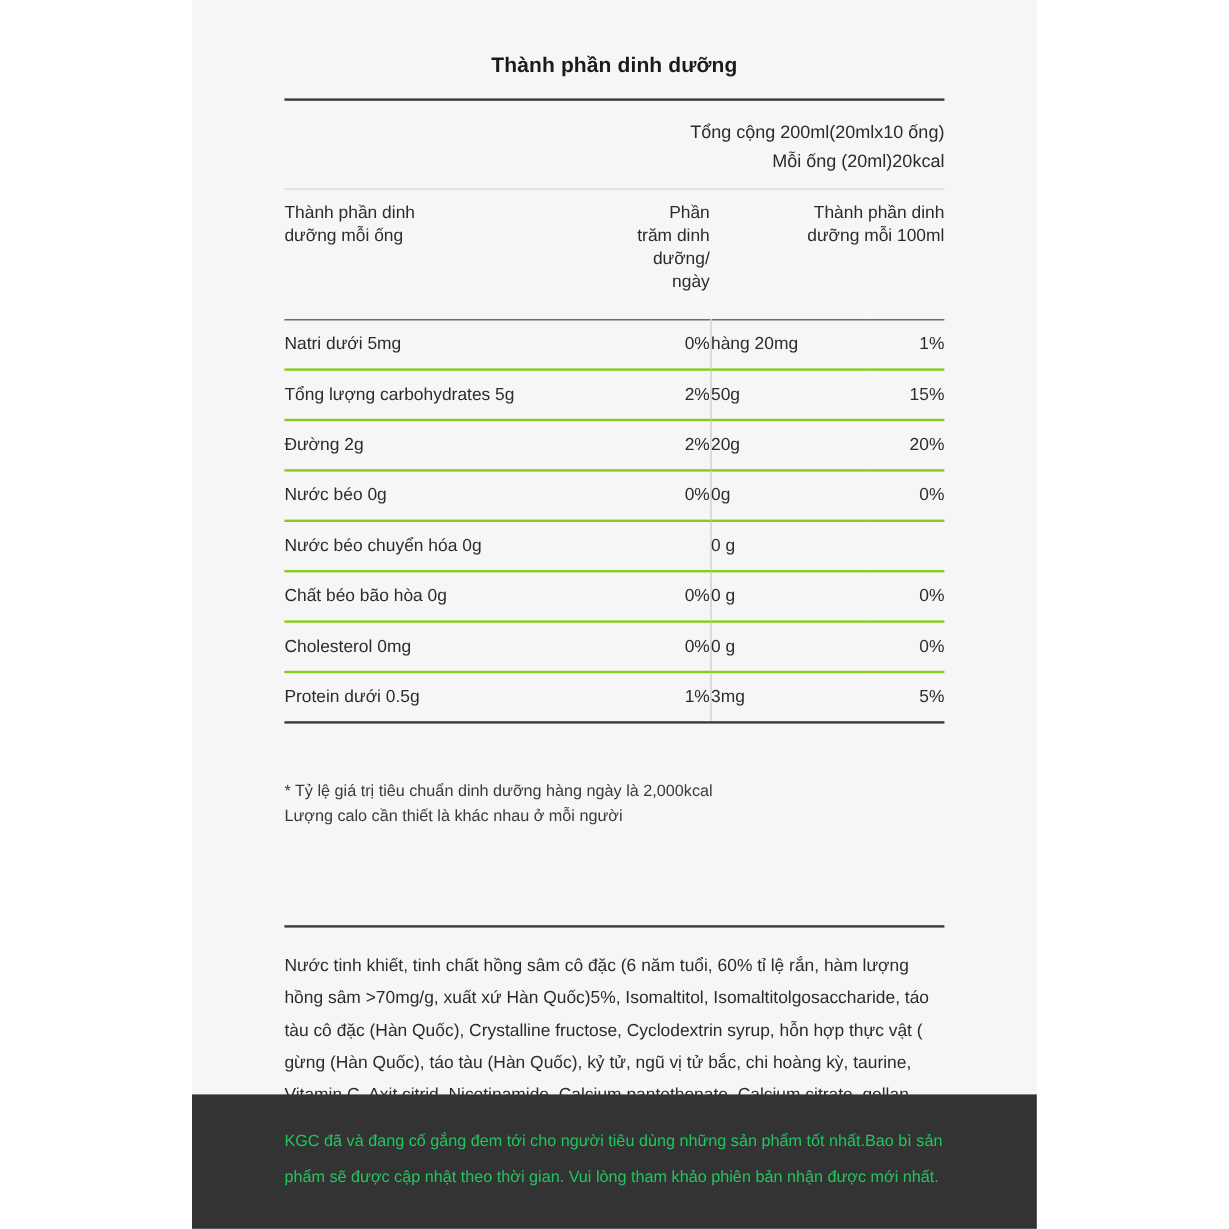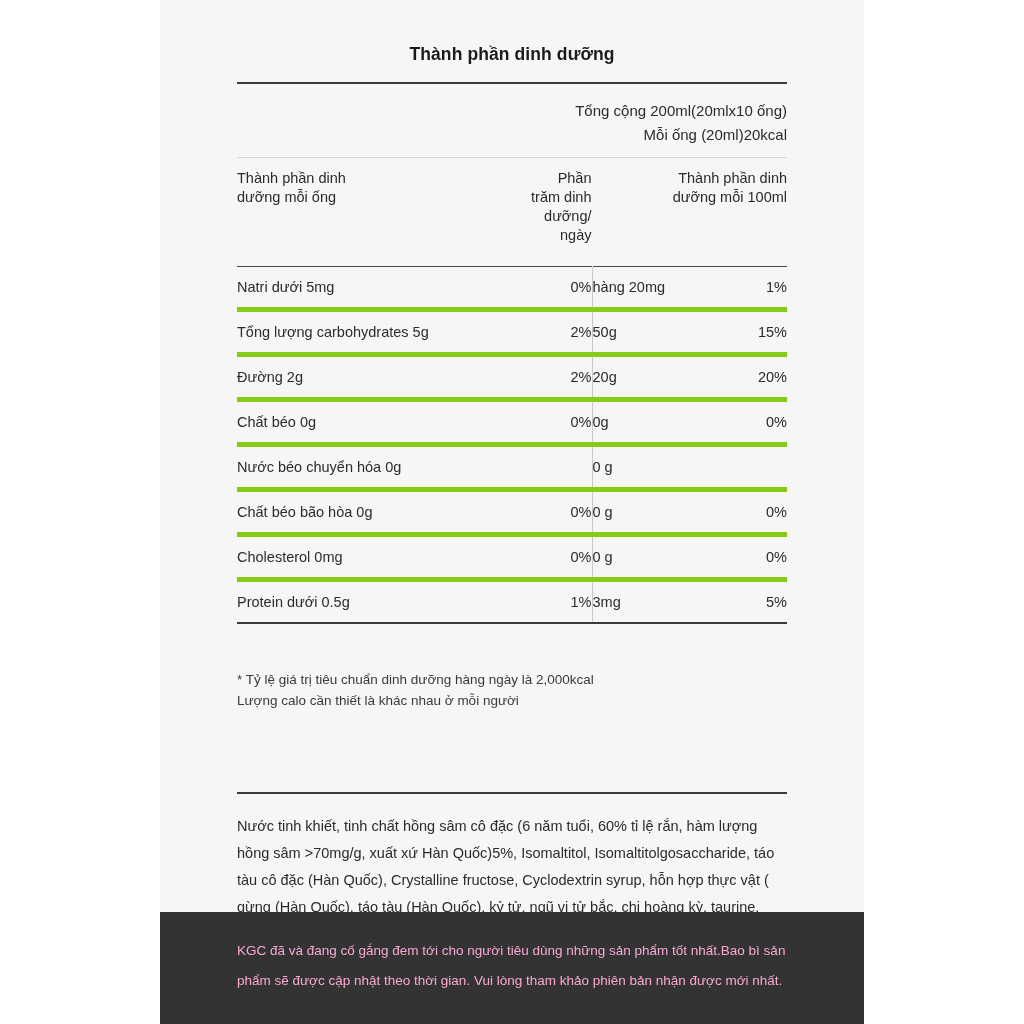--- a/index.html
+++ b/index.html
@@ -90,21 +90,21 @@
     line-height: 19px;
   }
   th.h-left   { text-align: left; }
   th.h-mid    { text-align: right; padding-right: 3px; }
   th.h-right  { text-align: right; padding-right: 9px; }
 
   table.nutri thead tr { border-bottom: 1.5px solid #4a4a4a; }
 
   table.nutri tbody td {
     padding: 11px 0 11px 0;
-    border-bottom: 5px solid #84cc16;
+    border-bottom: 2px solid #84cc16;
     line-height: 18px;
     vertical-align: middle;
   }
   td.name  { text-align: left; padding-left: 3px; }
   td.pct   { text-align: right; padding-right: 4px; }
   td.val   { text-align: left; padding-left: 14px; }
   td.pct2  { text-align: right; padding-right: 10px; }
 
   
   table.nutri thead th.h-right,
@@ -148,21 +148,21 @@
     background: #333333;
     box-sizing: border-box;
   }
   .footer-text {
     position: absolute;
     left: 77px;
     top: 24px;
     width: 570px;
     font-size: 13.5px;
     line-height: 30px;
-    color: #f9a8d4;
+    color: #22c55e;
     text-align: left;
   }
 </style>
 </head>
 <body>
 
 <div class="page">
   <div class="panel">
     <div class="content">
 
@@ -207,21 +207,21 @@
               <td class="val">50g</td>
               <td class="pct2">15%</td>
             </tr>
             <tr>
               <td class="name">Đường 2g</td>
               <td class="pct">2%</td>
               <td class="val">20g</td>
               <td class="pct2">20%</td>
             </tr>
             <tr>
-              <td class="name">Chất béo 0g</td>
+              <td class="name">Nước béo 0g</td>
               <td class="pct">0%</td>
               <td class="val">0g</td>
               <td class="pct2">0%</td>
             </tr>
             <tr>
               <td class="name">Nước béo chuyển hóa 0g</td>
               <td class="pct"></td>
               <td class="val">0 g</td>
               <td class="pct2"></td>
             </tr>

